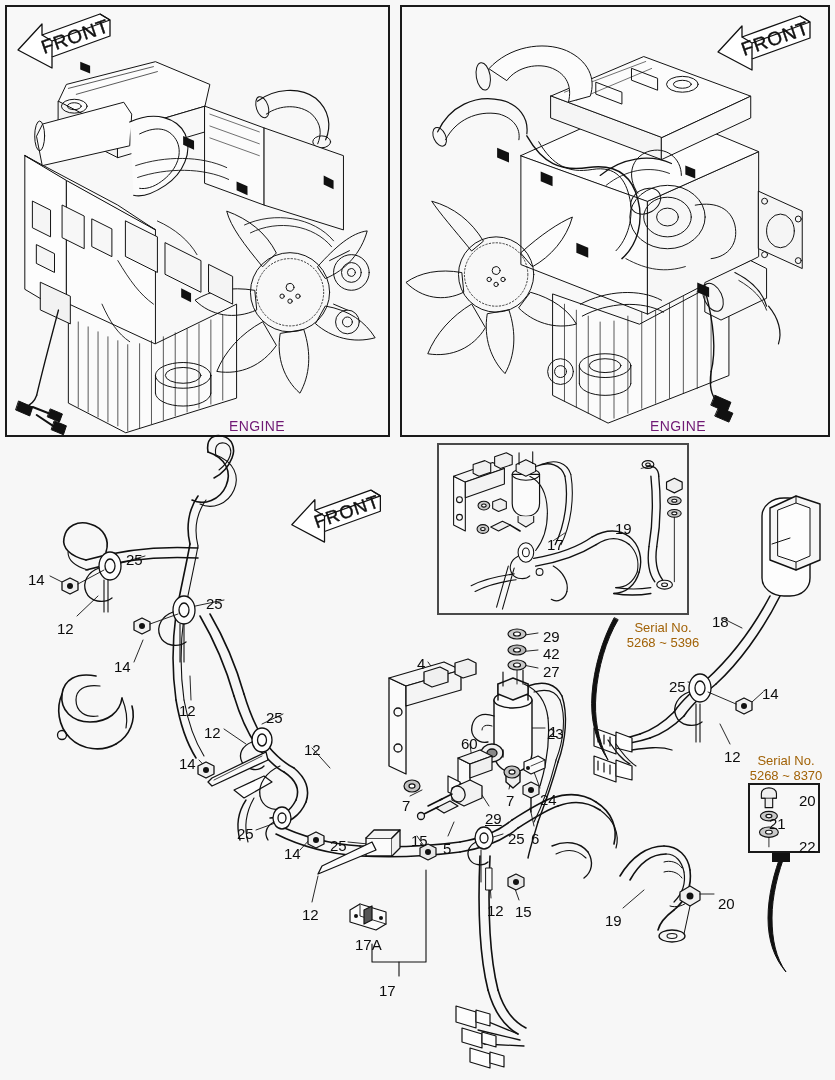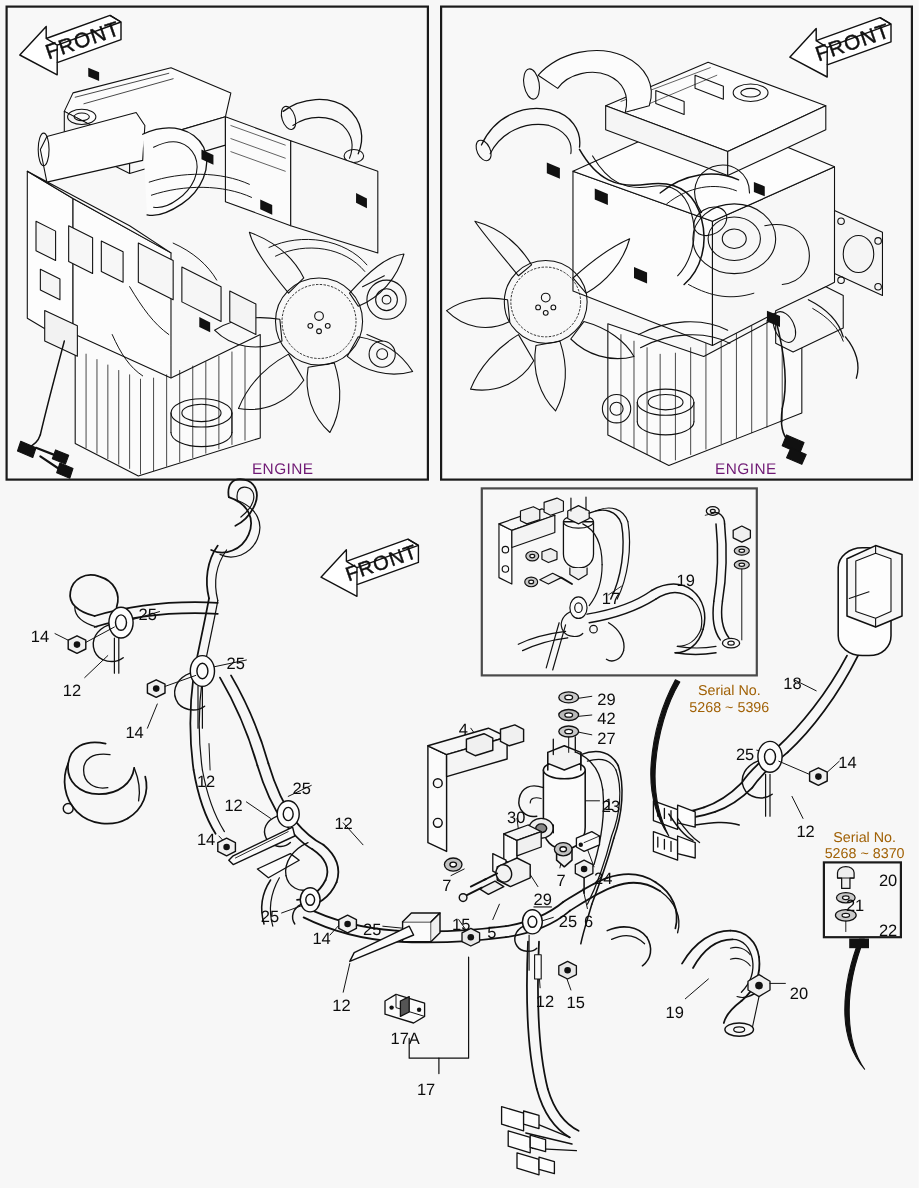--- a/index.html
+++ b/index.html
@@ -798,21 +798,21 @@
       <div class="num" style="left: 284px; top: 845px;">14</div>
       <div class="num" style="left: 330px; top: 837px;">25</div>
       <div class="num" style="left: 302px; top: 906px;">12</div>
       <div class="num" style="left: 355px; top: 936px;">17A</div>
       <div class="num" style="left: 379px; top: 982px;">17</div>
       <div class="num" style="left: 417px; top: 655px;">4</div>
       <div class="num" style="left: 543px; top: 628px;">29</div>
       <div class="num" style="left: 543px; top: 645px;">42</div>
       <div class="num" style="left: 543px; top: 663px;">27</div>
       <div class="num" style="left: 549px; top: 723px;">1</div>
-      <div class="num" style="left: 461px; top: 735px;">30</div>
+      <div class="num" style="left: 461px; top: 735px;">60</div>
       <div class="num" style="left: 499px; top: 725px; margin-left: 48px;">23</div>
       <div class="num" style="left: 540px; top: 791px;">24</div>
       <div class="num" style="left: 402px; top: 797px;">7</div>
       <div class="num" style="left: 506px; top: 792px;">7</div>
       <div class="num" style="left: 485px; top: 810px; text-decoration: underline;">29</div>
       <div class="num" style="left: 443px; top: 840px;">5</div>
       <div class="num" style="left: 508px; top: 830px;">25</div>
       <div class="num" style="left: 531px; top: 830px;">6</div>
       <div class="num" style="left: 411px; top: 832px;">15</div>
       <div class="num" style="left: 515px; top: 903px;">15</div>

